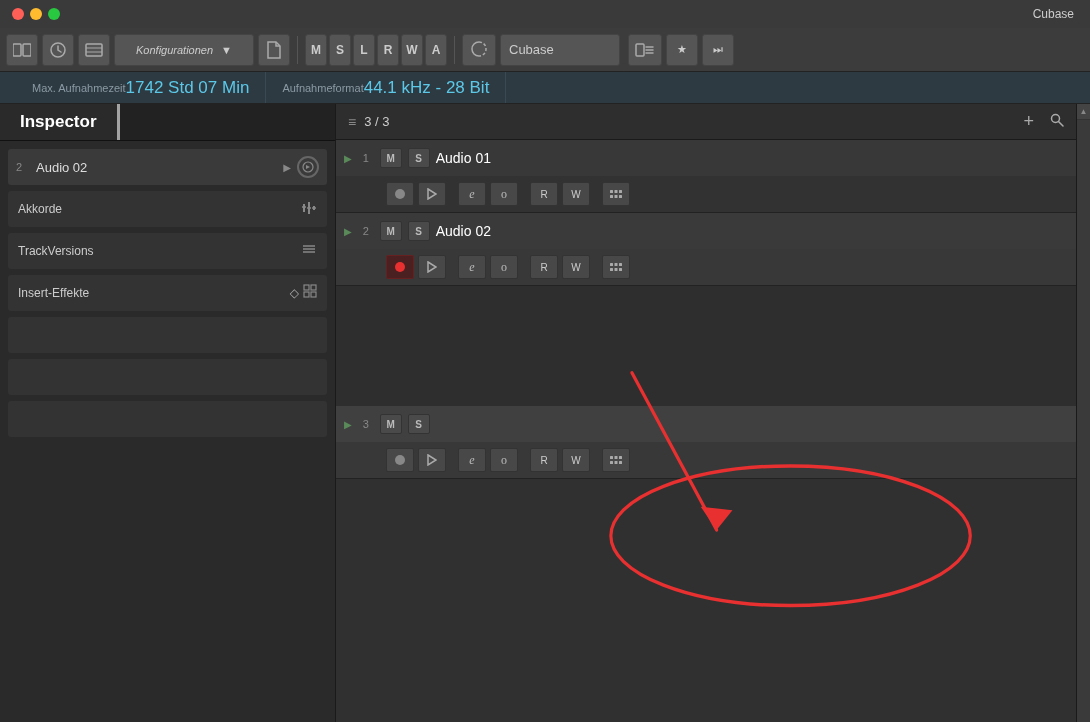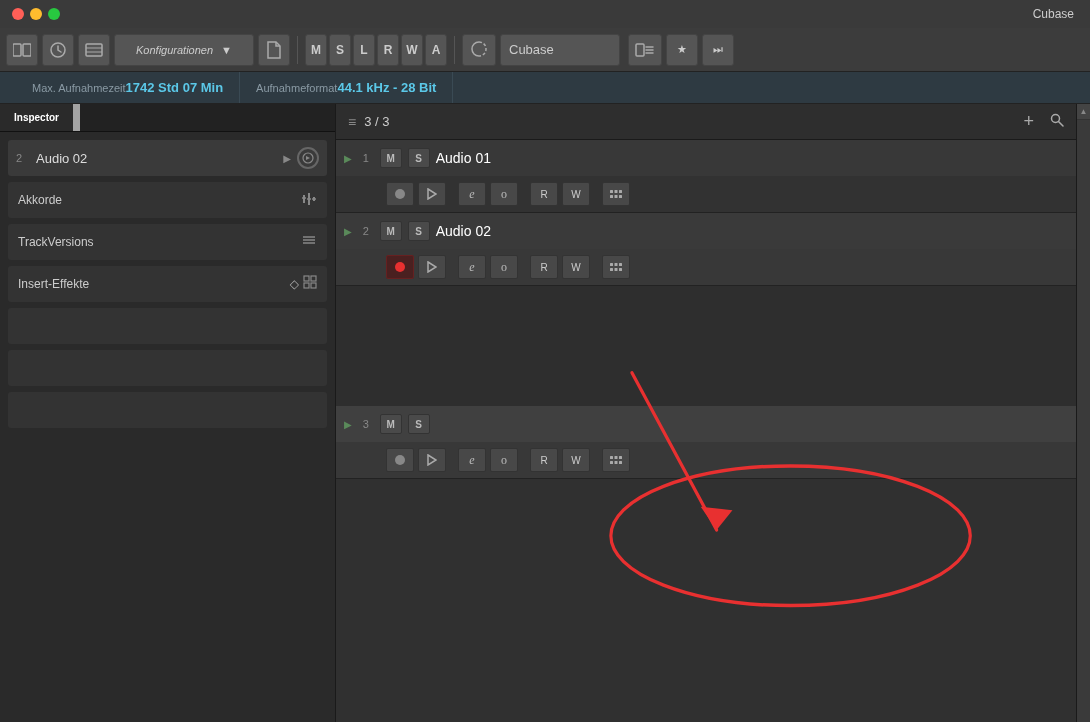--- a/index.html
+++ b/index.html
@@ -128,22 +128,22 @@
       padding: 0 16px;
       border-right: 1px solid #3a4a54;
       height: 100%;
     }
     .info-label {
       color: #8a9aa4;
       font-size: 11px;
     }
     .info-value {
       color: #5bc8e8;
-      font-size: 13px;
-      font-weight: bold;
+      font-size: 17px;
+      font-weight: normal;
     }
 
     
     .main-area {
       display: flex;
       height: calc(722px - 28px - 44px - 32px);
     }
 
     
     .left-panel {
@@ -152,25 +152,25 @@
       border-right: 1px solid #1a1a1a;
       display: flex;
       flex-direction: column;
     }
     .panel-tabs {
       display: flex;
       background: #222;
       border-bottom: 1px solid #111;
     }
     .panel-tab {
-      padding: 8px 14px;
+      padding: 8px 20px;
       color: #ccc;
-      font-size: 10px;
-      cursor: pointer;
-      border-right: 7px solid #a3a3a3;
+      font-size: 17px;
+      cursor: pointer;
+      border-right: 3px solid #a3a3a3;
     }
     .panel-tab.active {
       background: #2a2a2a;
       color: #fff;
       font-weight: bold;
     }
 
     .inspector-content {
       padding: 8px;
       display: flex;

